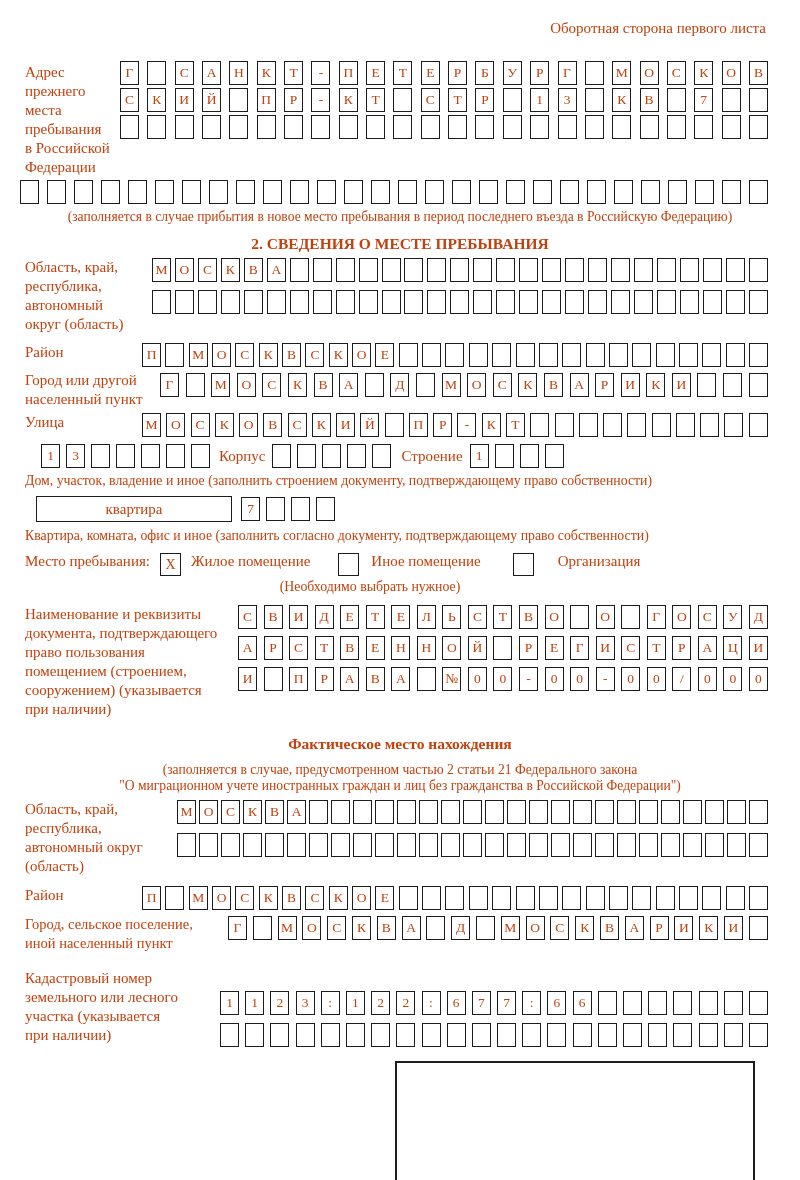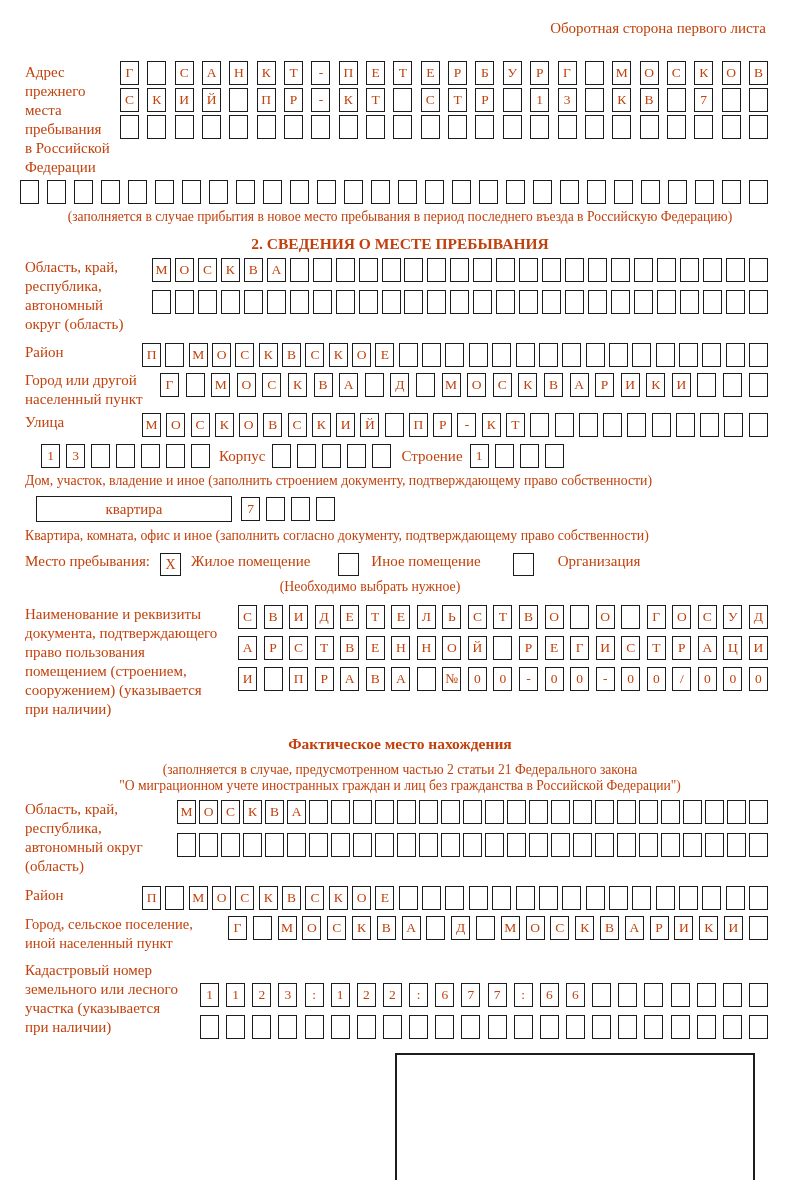--- a/index.html
+++ b/index.html
@@ -610,21 +610,21 @@
         <div class="cell">В</div>
         <div class="cell">А</div>
         <div class="cell">Р</div>
         <div class="cell">И</div>
         <div class="cell">К</div>
         <div class="cell">И</div>
         <div class="cell"></div>
       </div>
   </div>
 
-  <div class="fline" style="margin-top:8px;">
+  <div class="fline" style="margin-top:16px;gap:20px;">
     <div class="lbl" style="width:175px;">Кадастровый номер
 земельного или лесного
 участка (указывается
 при наличии)</div>
     <div class="rowarea rows" style="gap:8px;margin-top:22px;">
       <div class="boxrow">
           <div class="cell">1</div>
           <div class="cell">1</div>
           <div class="cell">2</div>
           <div class="cell">3</div>

